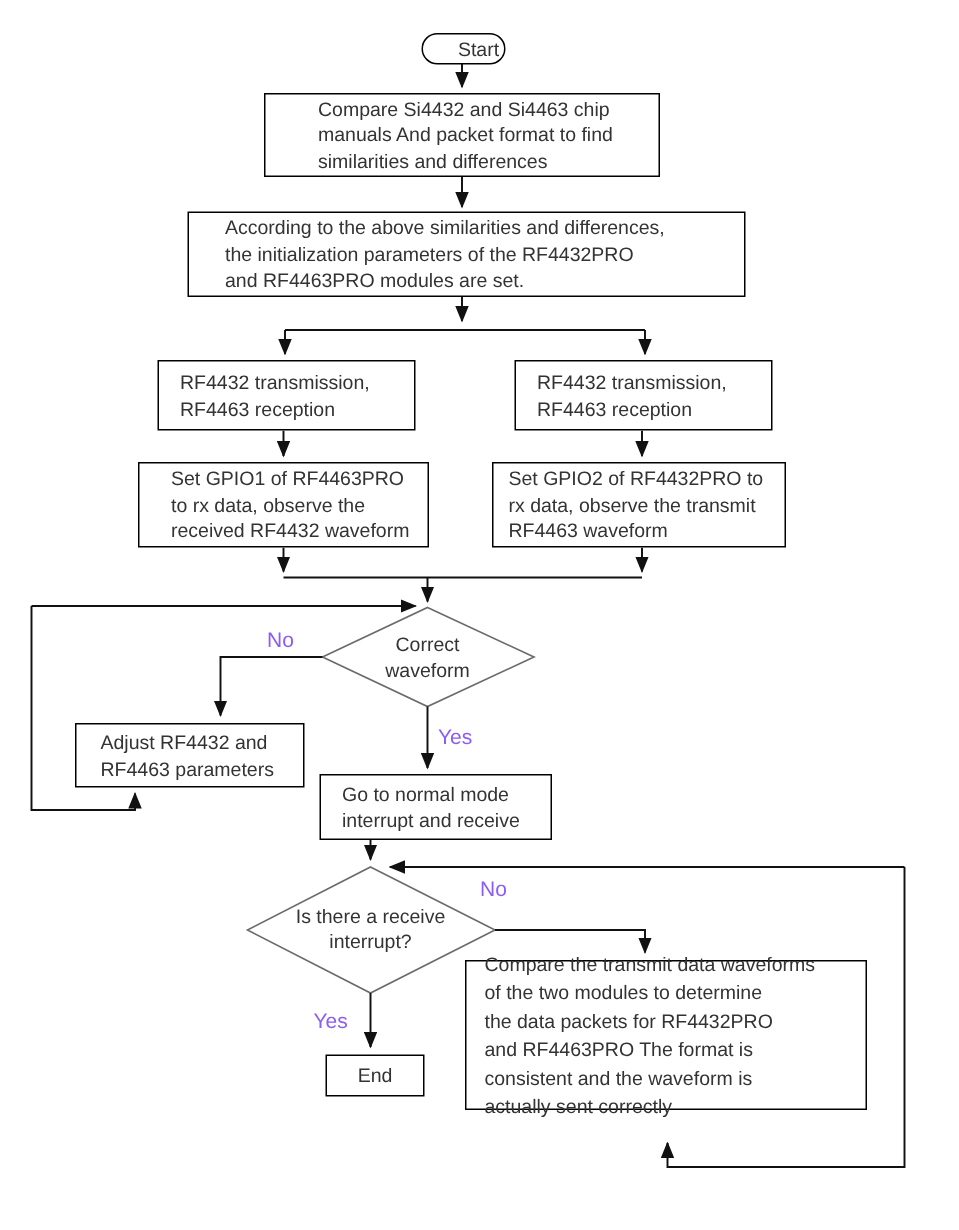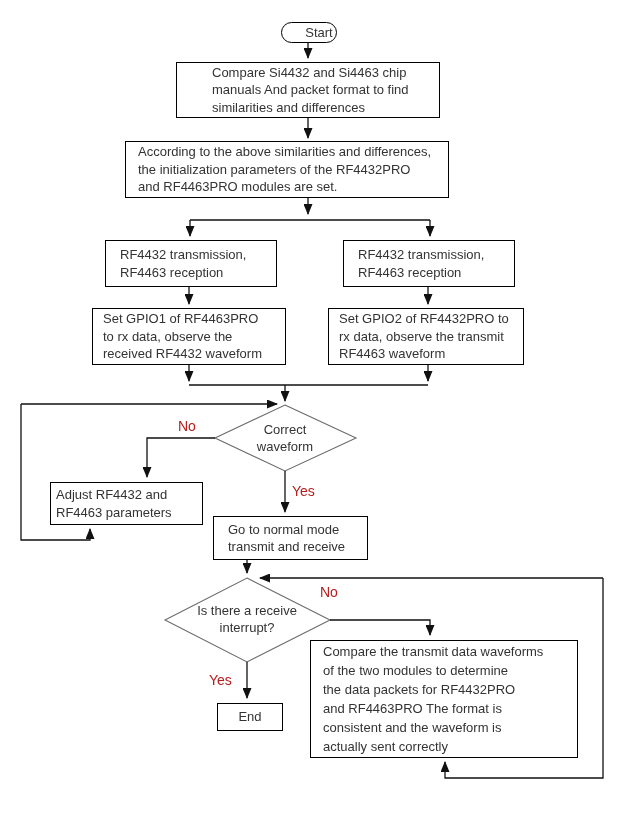--- a/index.html
+++ b/index.html
@@ -34,21 +34,21 @@
     line-height:17px;
     display:flex;
     align-items:center;
     justify-content:center;
     text-align:center;
     white-space:pre-line;
     background:transparent;
   }
   .elabel{
     position:absolute;
-    color:#b91c1c;
+    color:#8b5cf6;
     font-size:14px;
     line-height:16px;
     background:#ffffff;
     padding:0 1px;
   }
   .big{line-height:19px;}
 </style>
 </head>
 <body>
 
@@ -92,45 +92,45 @@
       <path d="M247,662 L247,698" marker-end="url(#arr)"></path>
     </g>
   </svg>
 
   <div class="node center terminal" style="left:281px;top:22px;width:56px;height:21px;"><span>Start</span></div>
 
   <div class="node" style="left:176px;top:62px;width:264px;height:56px;padding-left:35px;"><span>Compare Si4432 and Si4463 chip
 manuals And packet format to find
 similarities and differences</span></div>
 
-  <div class="node" style="left:125px;top:141px;width:324px;height:57px;padding-left:12px;"><span>According to the above similarities and differences,
+  <div class="node" style="left:125px;top:141px;width:372px;height:57px;padding-left:24px;"><span>According to the above similarities and differences,
 the initialization parameters of the RF4432PRO
 and RF4463PRO modules are set.</span></div>
 
   <div class="node" style="left:105px;top:240px;width:172px;height:47px;padding-left:14px;"><span>RF4432 transmission,
 RF4463 reception</span></div>
 
   <div class="node" style="left:343px;top:240px;width:172px;height:47px;padding-left:14px;"><span>RF4432 transmission,
 RF4463 reception</span></div>
 
-  <div class="node" style="left:92px;top:308px;width:194px;height:57px;padding-left:10px;"><span>Set GPIO1 of RF4463PRO
+  <div class="node" style="left:92px;top:308px;width:194px;height:57px;padding-left:21px;"><span>Set GPIO1 of RF4463PRO
 to rx data, observe the
 received RF4432 waveform</span></div>
 
   <div class="node" style="left:328px;top:308px;width:196px;height:57px;padding-left:10px;"><span>Set GPIO2 of RF4432PRO to
 rx data, observe the transmit
 RF4463 waveform</span></div>
 
-  <div class="node" style="left:50px;top:482px;width:153px;height:43px;padding-left:5px;"><span>Adjust RF4432 and
+  <div class="node" style="left:50px;top:482px;width:153px;height:43px;padding-left:16px;"><span>Adjust RF4432 and
 RF4463 parameters</span></div>
 
   <div class="node" style="left:213px;top:516px;width:155px;height:44px;padding-left:14px;"><span>Go to normal mode
-transmit and receive</span></div>
+interrupt and receive</span></div>
 
-  <div class="node big" style="left:310px;top:640px;width:268px;height:118px;padding-left:12px;"><span>Compare the transmit data waveforms
+  <div class="node big" style="left:310px;top:640px;width:268px;height:100px;padding-left:12px;"><span>Compare the transmit data waveforms
 of the two modules to determine
 the data packets for RF4432PRO
 and RF4463PRO The format is
 consistent and the waveform is
 actually sent correctly</span></div>
 
   <div class="node center" style="left:217px;top:703px;width:66px;height:28px;justify-content:center;"><span>End</span></div>
 
   <div class="dtext" style="left:220px;top:412px;width:130px;height:52px;"><span>Correct
 waveform</span></div>

